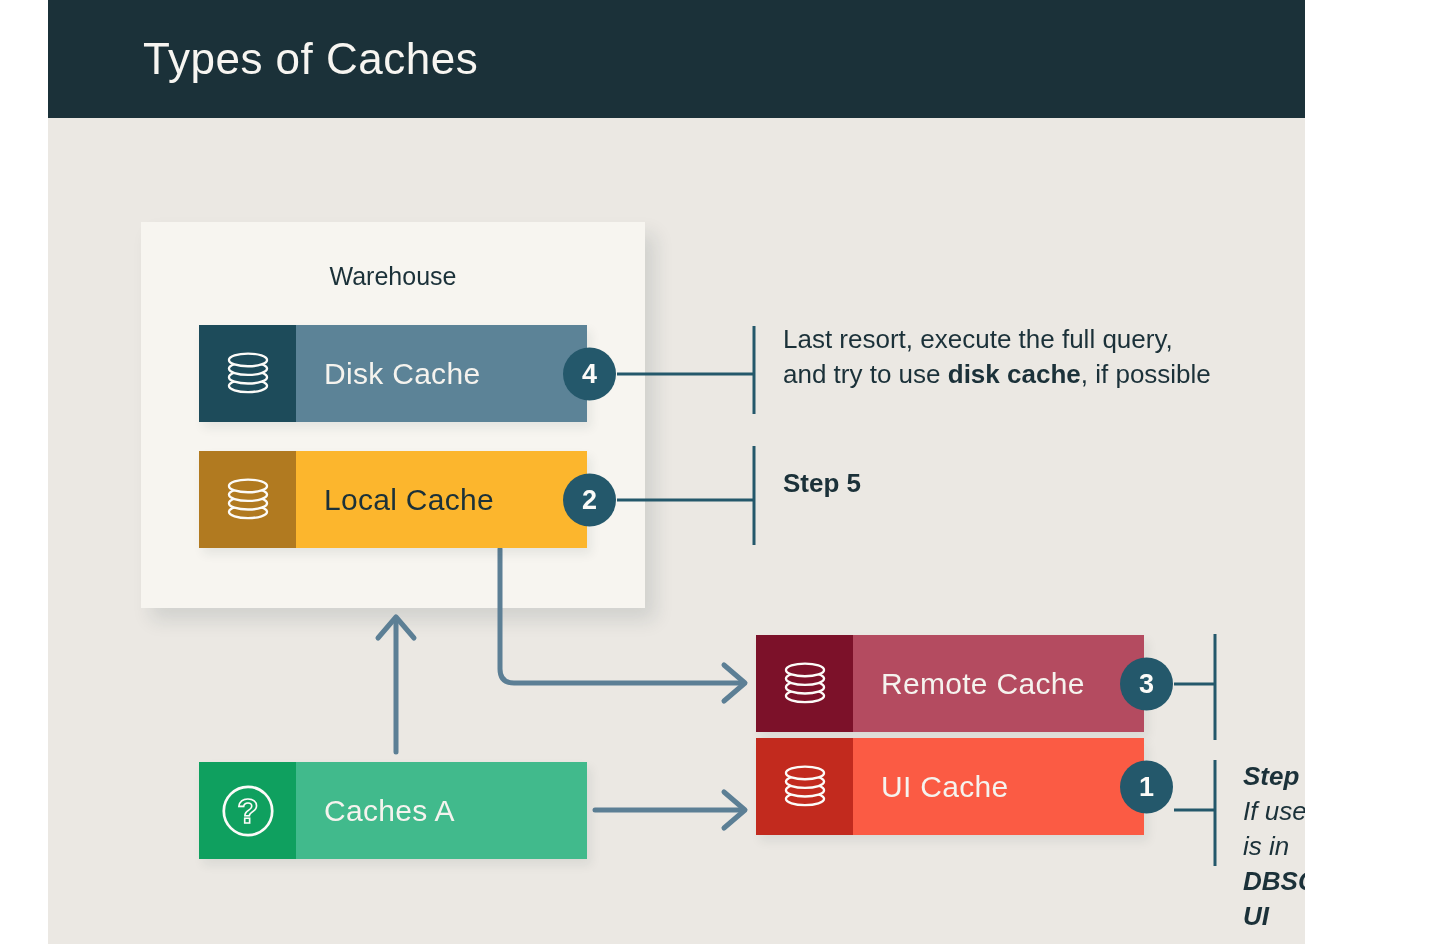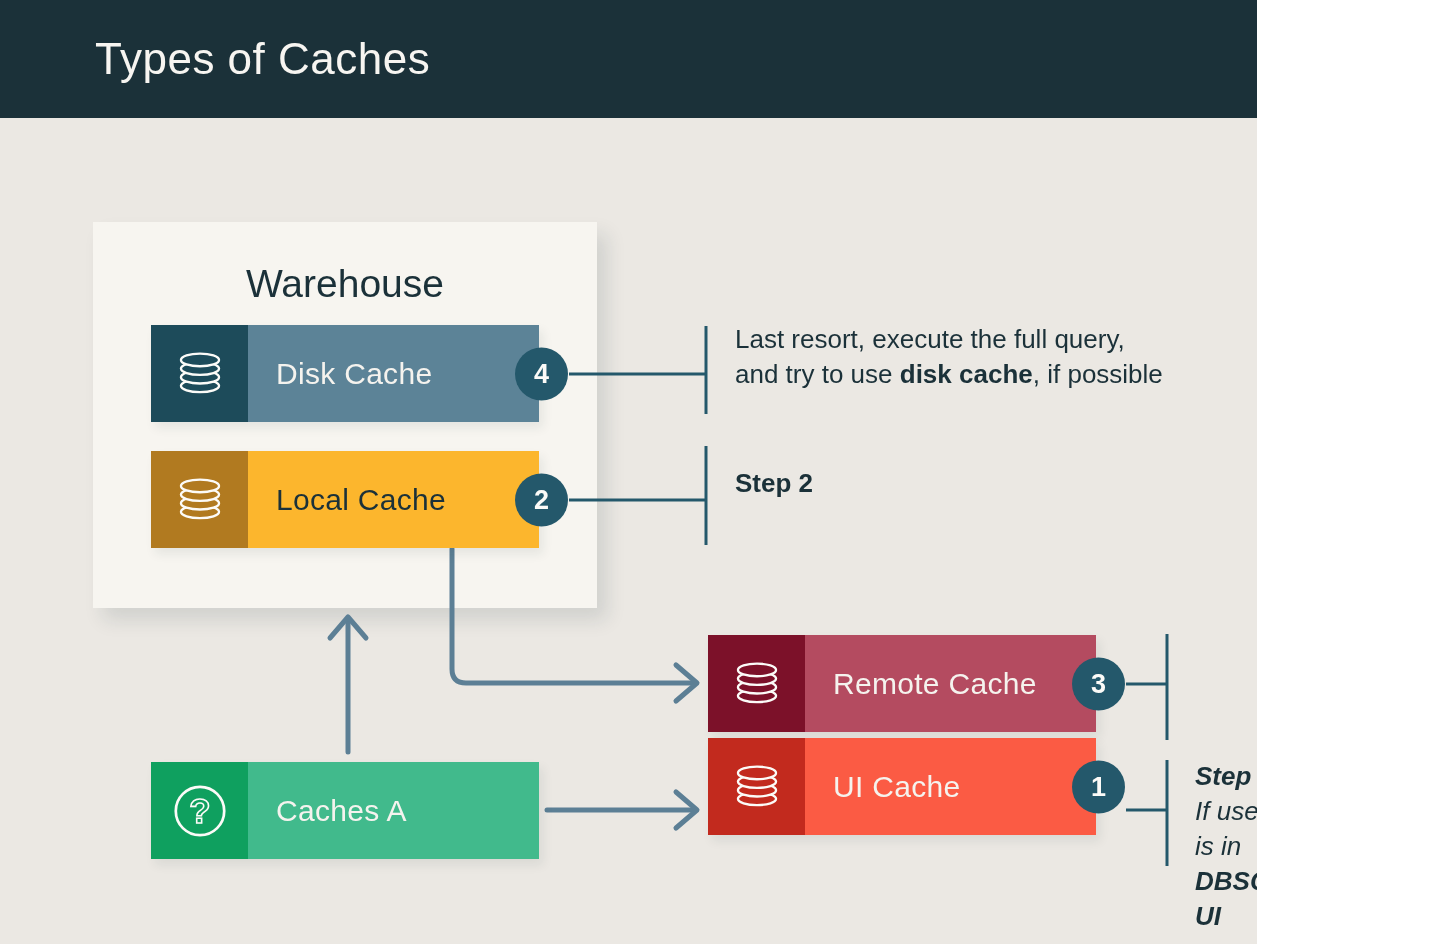--- a/index.html
+++ b/index.html
@@ -1,41 +1,42 @@
 <!DOCTYPE html>
 <html style="--header-bg: #1B3139; --title-color: #F7F5F1; --canvas-bg: #EBE8E3; --panel-bg: #F7F5F0; --ink: #1B3139; --disk-icon-bg: #1D4B5A; --disk-bar-bg: #5C8397; --local-icon-bg: #B17A20; --local-bar-bg: #FCB62D; --remote-icon-bg: #7C1129; --remote-bar-bg: #B44B60; --ui-icon-bg: #C22A1E; --ui-bar-bg: #FB5B44; --query-icon-bg: #0FA05F; --query-bar-bg: #41BA8C; --badge-bg: #24586B; --arrow: #5C7F95; --connector: #24586B;"><head>
 <meta charset="utf-8">
 <style>
   html,body { margin:0; padding:0; }
   body { font-family:"Liberation Sans", sans-serif; }
 
   .stage {
     position:relative; width:1257px; height:944px; overflow:hidden;
     background:var(--canvas-bg,#EBE8E3);
+    margin-left:48px;
   }
 
   
   .topbar {
     position:absolute; left:0; top:0; width:1444px; height:118px;
     background:var(--header-bg,#1B3139);
   }
   .topbar h1 {
     position:absolute; left:95px; top:50%; transform:translateY(-50%);
     margin:0; font-size:44px; font-weight:500; letter-spacing:.5px;
     color:var(--title-color,#F7F5F1);
   }
 
   
   .warehouse {
     position:absolute; left:93px; top:222px; width:504px; height:386px;
     background:var(--panel-bg,#F7F5F0);
     box-shadow:10px 12px 18px rgba(27,49,57,.12);
   }
   .warehouse-title {
-    margin-top:40px; text-align:center; font-size:39px;
+    margin-top:40px; text-align:center; font-size:25px;
     color:var(--ink,#1B3139);
   }
 
   
   .bar {
     position:absolute; width:388px; height:97px; display:flex;
     box-shadow:4px 6px 10px rgba(27,49,57,.08);
   }
   .icon-sq {
     flex:0 0 97px; width:97px; height:97px;
@@ -181,21 +182,21 @@
     </div>
     <div class="bar-body">Caches A</div>
   </div>
 
   <div class="step step--4">
     <div class="step-line"><span>Last resort, execute the full query,</span></div>
     <div class="step-line"><span>and try to use </span><b>disk cache</b><span>, if possible</span></div>
   </div>
 
   <div class="step step--2">
-    <div class="step-title">Step 2</div>
+    <div class="step-title">Step 5</div>
   </div>
 
 
   <div class="step step--1">
     <div class="step-title">Step 1</div>
     <div class="step-line"><span>If user is in</span></div>
     <div class="step-line"><b>DBSQL UI</b></div>
   </div>
 
 </div>

